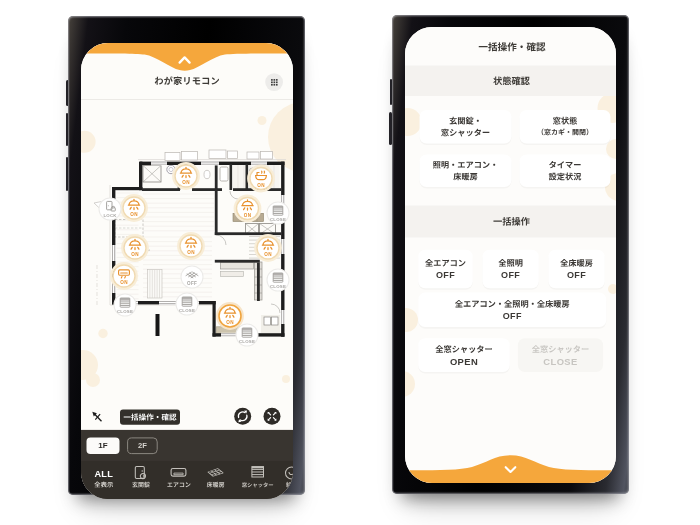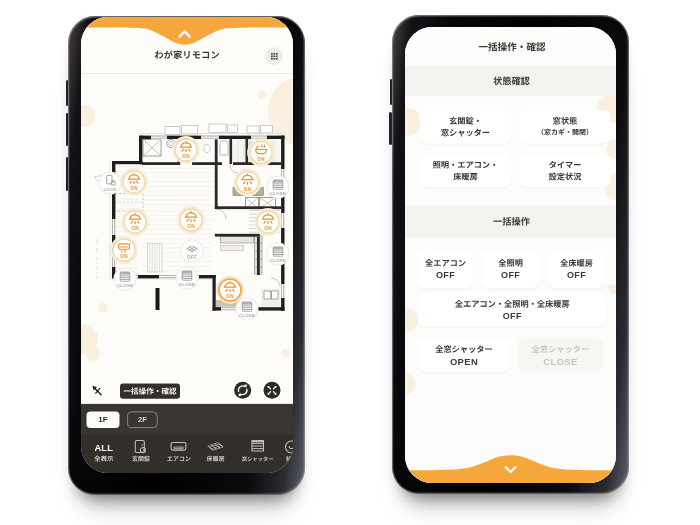--- a/index.html
+++ b/index.html
@@ -1,15 +1,15 @@
 <!DOCTYPE html>
 <html><head><meta charset="utf-8"><style>
 html,body{margin:0;padding:0}
 body{width:700px;height:525px;background:#fff;position:relative;overflow:hidden;font-family:"Liberation Sans",sans-serif}
-.phone{position:absolute;border-radius:27px;
+.phone{position:absolute;border-radius:5px;
  background:linear-gradient(97deg,#48433d 0%,#131116 7%,#07070a 20%,#000 48%,#0a0a0d 80%,#2a2b31 92%,#515460 98%,#3c3f46 100%);
  box-shadow:inset 0 0 0 1.2px rgba(165,165,175,.42),inset 1px 1.5px 1.5px rgba(255,255,255,.22),inset -1.5px -1.5px 2px rgba(255,255,255,.14),0 14px 16px -10px rgba(0,0,0,.45),0 26px 30px -16px rgba(0,0,0,.2)}
 .screen{position:absolute;overflow:hidden;border-radius:27px;background:#FDFCF9}
 .nub{position:absolute;width:2.6px;background:#26242a;border-radius:2px}
 </style></head><body>
 <svg width="0" height="0" style="position:absolute">
     <defs>
       <path id="g308f" d="M0.272 -0.721 0.268 -0.644C0.225 -0.638 0.181 -0.633 0.152 -0.631C0.117 -0.629 0.094 -0.629 0.065 -0.63L0.078 -0.502C0.134 -0.51 0.211 -0.52 0.26 -0.526L0.255 -0.455C0.199 -0.371 0.098 -0.239 0.041 -0.169L0.12 -0.06C0.155 -0.107 0.204 -0.18 0.246 -0.243L0.242 -0.023C0.242 -0.007 0.241 0.029 0.239 0.051H0.377C0.374 0.028 0.371 -0.008 0.37 -0.026C0.364 -0.12 0.364 -0.204 0.364 -0.286L0.366 -0.37C0.45 -0.447 0.543 -0.498 0.649 -0.498C0.749 -0.498 0.812 -0.426 0.812 -0.348C0.813 -0.192 0.687 -0.12 0.511 -0.094L0.571 0.027C0.819 -0.022 0.946 -0.143 0.946 -0.345C0.945 -0.506 0.824 -0.615 0.67 -0.615C0.58 -0.615 0.477 -0.587 0.376 -0.512L0.378 -0.54C0.395 -0.566 0.415 -0.599 0.429 -0.617L0.392 -0.664C0.4 -0.727 0.408 -0.778 0.414 -0.806L0.268 -0.811C0.273 -0.78 0.272 -0.75 0.272 -0.721Z"></path>
       <path id="g304c" d="M0.9 -0.866 0.82 -0.834C0.848 -0.796 0.88 -0.737 0.901 -0.696L0.98 -0.73C0.963 -0.765 0.926 -0.828 0.9 -0.866ZM0.049 -0.578 0.061 -0.442C0.092 -0.447 0.144 -0.454 0.172 -0.459L0.258 -0.469C0.222 -0.332 0.153 -0.13 0.056 0.001L0.186 0.053C0.278 -0.094 0.352 -0.331 0.39 -0.483C0.419 -0.485 0.444 -0.487 0.46 -0.487C0.522 -0.487 0.557 -0.476 0.557 -0.396C0.557 -0.297 0.543 -0.176 0.516 -0.119C0.5 -0.086 0.475 -0.076 0.441 -0.076C0.415 -0.076 0.357 -0.086 0.319 -0.097L0.34 0.035C0.374 0.042 0.422 0.049 0.46 0.049C0.536 0.049 0.591 0.027 0.624 -0.043C0.667 -0.13 0.681 -0.292 0.681 -0.41C0.681 -0.554 0.606 -0.601 0.5 -0.601C0.479 -0.601 0.45 -0.599 0.416 -0.597L0.437 -0.7C0.442 -0.725 0.449 -0.757 0.455 -0.783L0.306 -0.798C0.308 -0.735 0.299 -0.662 0.285 -0.587C0.234 -0.582 0.187 -0.579 0.156 -0.578C0.119 -0.577 0.086 -0.575 0.049 -0.578ZM0.781 -0.821 0.702 -0.788C0.725 -0.756 0.75 -0.708 0.77 -0.67L0.68 -0.631C0.751 -0.543 0.822 -0.367 0.848 -0.256L0.975 -0.314C0.947 -0.403 0.872 -0.57 0.812 -0.663L0.861 -0.684C0.842 -0.721 0.806 -0.784 0.781 -0.821Z"></path>
       <path id="g5bb6" d="M0.076 -0.77V-0.545H0.194V-0.661H0.805V-0.545H0.928V-0.77H0.561V-0.849H0.437V-0.77ZM0.835 -0.49C0.799 -0.456 0.746 -0.415 0.696 -0.381C0.68 -0.417 0.666 -0.456 0.654 -0.496H0.769V-0.598H0.229V-0.496H0.373C0.285 -0.451 0.174 -0.416 0.067 -0.395C0.087 -0.372 0.117 -0.324 0.129 -0.301C0.208 -0.322 0.291 -0.351 0.367 -0.386L0.392 -0.362C0.316 -0.311 0.183 -0.257 0.082 -0.232C0.103 -0.209 0.128 -0.168 0.142 -0.141C0.239 -0.175 0.361 -0.235 0.446 -0.292C0.453 -0.28 0.46 -0.268 0.465 -0.257C0.365 -0.173 0.191 -0.091 0.046 -0.055C0.069 -0.028 0.095 0.015 0.109 0.045C0.234 0.002 0.383 -0.073 0.493 -0.153C0.496 -0.1 0.483 -0.059 0.46 -0.041C0.444 -0.023 0.424 -0.02 0.399 -0.02C0.374 -0.02 0.34 -0.022 0.303 -0.025C0.325 0.008 0.335 0.057 0.337 0.09C0.367 0.092 0.398 0.092 0.422 0.092C0.475 0.092 0.508 0.082 0.545 0.05C0.646 -0.023 0.653 -0.271 0.464 -0.438C0.494 -0.456 0.522 -0.475 0.547 -0.496H0.548C0.606 -0.263 0.704 -0.078 0.884 0.018C0.903 -0.015 0.941 -0.062 0.968 -0.086C0.873 -0.128 0.8 -0.199 0.745 -0.288C0.803 -0.321 0.872 -0.366 0.928 -0.409Z"></path>
@@ -59,21 +59,21 @@
       <path id="g5b9a" d="M0.198 -0.378C0.18 -0.205 0.131 -0.066 0.022 0.014C0.05 0.032 0.101 0.074 0.121 0.096C0.178 0.047 0.222 -0.017 0.255 -0.095C0.346 0.049 0.484 0.08 0.67 0.08H0.921C0.927 0.043 0.946 -0.014 0.964 -0.043C0.896 -0.04 0.73 -0.04 0.676 -0.04C0.636 -0.04 0.598 -0.042 0.562 -0.046V-0.196H0.837V-0.308H0.562V-0.433H0.776V-0.548H0.223V-0.433H0.437V-0.081C0.378 -0.109 0.331 -0.157 0.3 -0.237C0.31 -0.277 0.317 -0.32 0.323 -0.365ZM0.071 -0.747V-0.496H0.189V-0.634H0.807V-0.496H0.93V-0.747H0.563V-0.848H0.435V-0.747Z"></path>
       <path id="g6cc1" d="M0.092 -0.757C0.155 -0.731 0.235 -0.686 0.272 -0.652L0.342 -0.75C0.302 -0.783 0.22 -0.824 0.157 -0.846ZM0.029 -0.484C0.096 -0.457 0.181 -0.412 0.221 -0.378L0.288 -0.478C0.244 -0.511 0.157 -0.552 0.091 -0.574ZM0.066 0.004 0.168 0.078C0.232 -0.022 0.299 -0.142 0.357 -0.253L0.269 -0.326C0.205 -0.205 0.123 -0.075 0.066 0.004ZM0.5 -0.695H0.792V-0.488H0.5ZM0.384 -0.806V-0.377H0.468C0.462 -0.189 0.447 -0.074 0.276 -0.006C0.302 0.016 0.335 0.062 0.348 0.091C0.549 0.004 0.577 -0.148 0.586 -0.377H0.662V-0.064C0.662 0.044 0.684 0.081 0.78 0.081C0.798 0.081 0.839 0.081 0.858 0.081C0.938 0.081 0.966 0.036 0.976 -0.122C0.945 -0.13 0.895 -0.15 0.871 -0.169C0.868 -0.048 0.865 -0.027 0.846 -0.027C0.837 -0.027 0.81 -0.027 0.802 -0.027C0.785 -0.027 0.782 -0.031 0.782 -0.065V-0.377H0.916V-0.806Z"></path>
     </defs>
   </svg>
 <div class="nub" style="left:66px;top:80px;height:26px"></div>
 <div class="nub" style="left:65.7px;top:113px;height:33px"></div>
 <div class="nub" style="left:65.7px;top:157px;height:34px"></div>
 <div class="nub" style="left:389.5px;top:79px;height:26px"></div>
 <div class="nub" style="left:389.2px;top:112px;height:33px"></div>
 <div class="phone" style="left:68.3px;top:16.3px;width:236.7px;height:478.4px">
-<div class="screen" style="left:12.7px;top:1px;width:212px;height:455.5px">
+<div class="screen" style="left:12.7px;top:27px;width:212px;height:455.5px">
 <svg width="212" height="456" viewBox="0 0 212 456">
         <rect width="212" height="456" fill="#FDFCF9"></rect>
         <circle cx="3.6" cy="98.8" r="11" fill="#FAF0DF"></circle>
         <circle cx="222" cy="94" r="35" fill="#FAF0DF"></circle>
         <circle cx="181" cy="77.5" r="4.5" fill="#FAF0DF"></circle>
         <circle cx="2" cy="322" r="15" fill="#FAF0DF"></circle>
         <circle cx="12" cy="337" r="7" fill="#FAF0DF"></circle>
         <circle cx="22" cy="290.5" r="4.7" fill="#FAF0DF"></circle>
         <circle cx="205" cy="336" r="4" fill="#FAF0DF"></circle>
         <rect x="0" y="56" width="212" height="1" fill="#ECEAE6"></rect>

